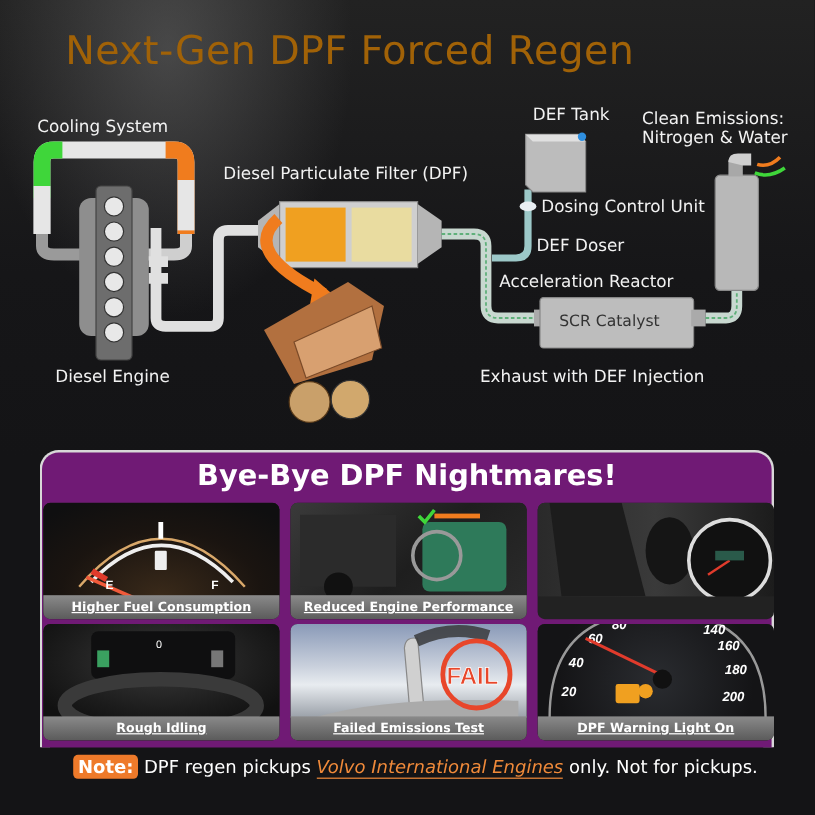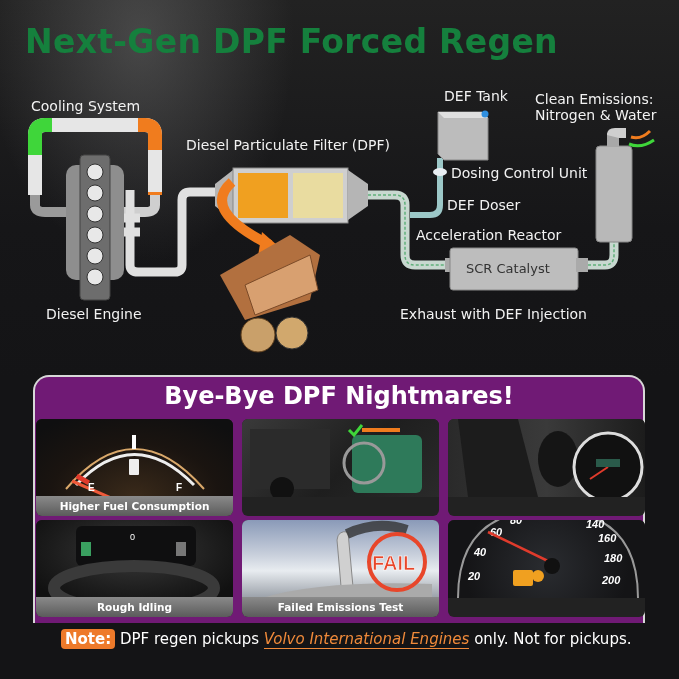--- a/index.html
+++ b/index.html
@@ -11,22 +11,22 @@
     position: relative;
   }
   .bg-glow {
     position: absolute; left: 0; top: 0; width: 679px; height: 380px;
     background:
       radial-gradient(ellipse 220px 320px at 140px 40px, rgba(120,120,120,0.45), rgba(40,40,40,0) 70%),
       linear-gradient(180deg, #222 0%, #161618 60%, #141416 100%);
   }
   .title {
     position: absolute; left: 0; top: 22px; width: 583px;
-    text-align: center; font-weight: bold; font-size: 33px; letter-spacing: 0.3px;
-    color: #15803d;
+    text-align: center; font-weight: normal; font-size: 33px; letter-spacing: 0.3px;
+    color: #a16207;
   }
   .label {
     position: absolute; font-size: 14px; color: #f2f2f2; white-space: nowrap;
   }
   svg.diagram { position: absolute; left: 0; top: 0; }
   .panel {
     position: absolute; left: 33px; top: 375px; width: 612px; height: 248px;
     border: 2px solid #d8d8d8; border-bottom: none;
     border-radius: 16px 16px 0 0;
     background: #701a75;
@@ -36,21 +36,21 @@
     text-align: center; font-weight: bold; font-size: 24px; color: #fff;
   }
   .card {
     position: absolute; width: 197px; height: 97px; border-radius: 6px;
     overflow: hidden; background: #222;
   }
   .card .pic { position: absolute; left: 0; top: 0; width: 100%; height: 78px; }
   .card .cap {
     position: absolute; left: 0; bottom: 0; width: 100%; height: 20px;
     background: linear-gradient(180deg, #8a8a8a 0%, #5b5b5b 100%);
-    font-size: 10.5px; font-weight: bold; color: #fff; text-align: center; line-height: 20px;
+    font-size: 10.5px; font-weight: bold; color: #fff; text-align: center; line-height: 20px; text-decoration: underline;
   }
   .note {
     position: absolute; left: 37px; top: 630px; font-size: 15px; color: #fff; white-space: nowrap;
   }
   .note .tag {
     background: #ee7a2a; color: #fff; font-weight: bold; border-radius: 4px; padding: 1px 4px; margin-left: 24px;
   }
   .note .hl { color: #f08a3a; border-bottom: 1.5px solid #f08a3a; font-style: italic; }
 </style>
 </head>
@@ -168,20 +168,21 @@
     <div class="pic" style="background: linear-gradient(135deg, #3a3a3a 0%, #1e1e1e 55%, #2a2a2a 100%);">
       <svg width="197" height="78">
         <rect x="8" y="10" width="80" height="60" fill="#2b2b2b"></rect>
         <circle cx="40" cy="70" r="12" fill="#111"></circle>
         <rect x="110" y="16" width="70" height="58" rx="6" fill="#2e7a5a"></rect>
         <circle cx="122" cy="44" r="20" fill="none" stroke="#999" stroke-width="3"></circle>
         <path d="M107 11 L112 16 L120 6" fill="none" stroke="#3fd63a" stroke-width="3"></path>
         <rect x="120" y="9" width="38" height="4" fill="#f07c1e"></rect>
       </svg>
     </div>
+    <div class="cap">Reduced Engine Performance</div>
   </div>
 
   <div class="card" style="left:413px; top:42px;">
     <div class="pic" style="background: linear-gradient(90deg, #2a2a2a 0%, #3a3a3a 50%, #1c1c1c 100%);">
       <svg width="197" height="78">
         <path d="M10 0 L70 0 L90 78 L20 78 Z" fill="#1c1c1c"></path>
         <ellipse cx="110" cy="40" rx="20" ry="28" fill="#151515"></ellipse>
         <circle cx="160" cy="48" r="34" fill="#111" stroke="#ddd" stroke-width="3"></circle>
         <line x1="160" y1="48" x2="142" y2="60" stroke="#e03b2c" stroke-width="2"></line>
         <rect x="148" y="40" width="24" height="8" fill="#2a5a4a"></rect>
@@ -232,18 +233,19 @@
           <text x="154" y="64">200</text>
         </g>
         <line x1="40" y1="12" x2="102" y2="42" stroke="#e03b2c" stroke-width="2.5"></line>
         <circle cx="104" cy="46" r="8" fill="#111"></circle>
         <g fill="#f0a020">
           <rect x="65" y="50" width="20" height="16" rx="2"></rect>
           <circle cx="90" cy="56" r="6"></circle>
         </g>
       </svg>
     </div>
+    <div class="cap">DPF Warning Light On</div>
   </div>
 </section>
 
 <p class="note">
   <span class="tag">Note:</span><span> DPF regen pickups </span><span class="hl">Volvo International Engines</span><span> only. Not for pickups.</span>
 </p>
 
 </body></html>

